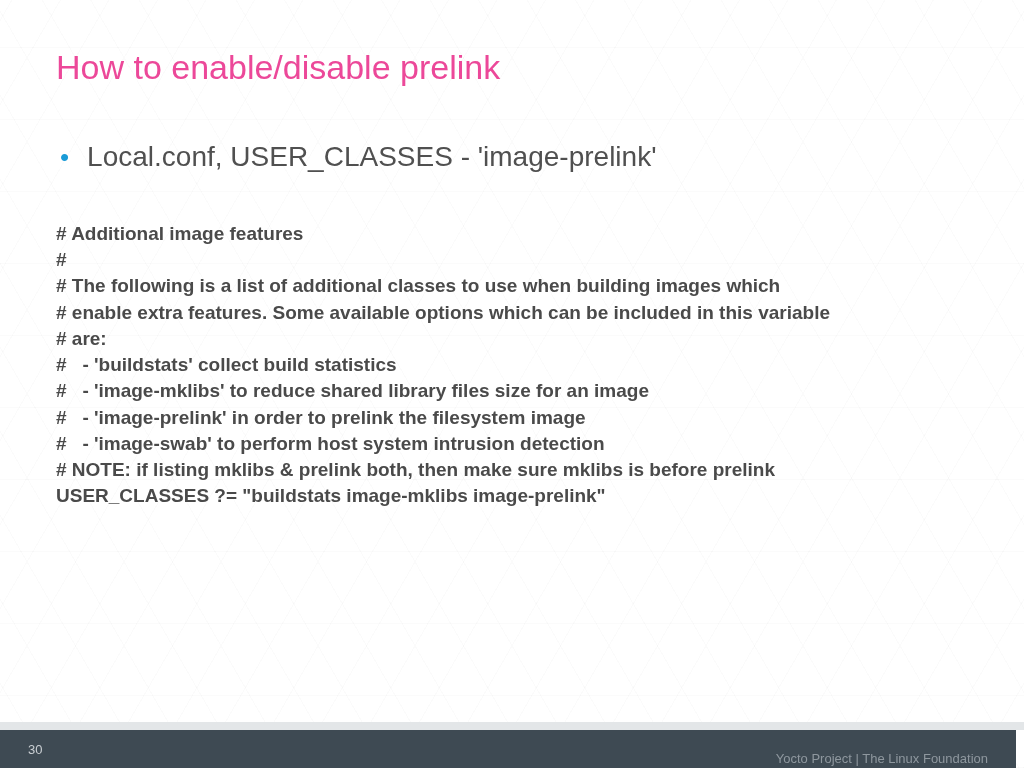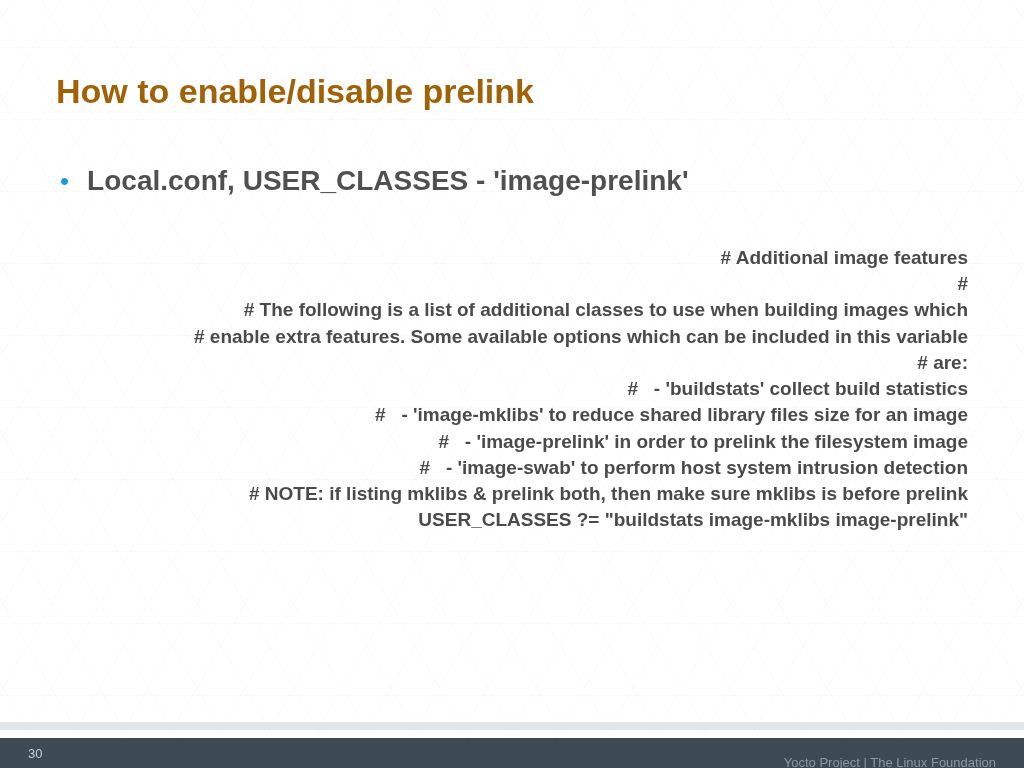--- a/index.html
+++ b/index.html
@@ -18,56 +18,54 @@
       repeating-linear-gradient(-60deg, rgba(0,0,0,0.035) 0 1px, transparent 1px 42px),
       repeating-linear-gradient(0deg,  rgba(0,0,0,0.035) 0 1px, transparent 1px 72px);
     opacity: 0.55;
     pointer-events: none;
   }
   .content {
     position: relative;
     padding: 48px 56px 0 56px;
   }
   .title {
-    color: #a16207;
+    color: #ec4899;
     font-size: 34px;
-    font-weight: 700;
+    font-weight: 400;
     margin-bottom: 54px;
-    margin-top: 24px;
   }
   .bullet-row {
     display: flex;
     align-items: baseline;
     gap: 18px;
     margin-bottom: 48px;
     padding-left: 4px;
   }
   .bullet-dot {
     color: #1a9bd7;
     font-size: 26px;
     line-height: 1;
   }
   .bullet-text {
     color: #505050;
     font-size: 28px;
-    font-weight: 700;
+    font-weight: 400;
   }
   .codeblock {
     color: #4a4a4a;
     font-size: 19px;
     font-weight: 700;
     line-height: 1.38;
     font-family: Arial, Helvetica, sans-serif;
     white-space: pre;
-    text-align: right;
   }
   .footer {
     position: absolute;
-    left: 0; right: 0; bottom: 0;
-    height: 30px;
+    left: 0; right: 8px; bottom: 0;
+    height: 38px;
     background: #3e4a53;
     display: flex;
     align-items: center;
     justify-content: space-between;
     padding: 0 28px;
     color: #9aa3aa;
     font-size: 13px;
   }
   .footer-strip {
     position: absolute;

